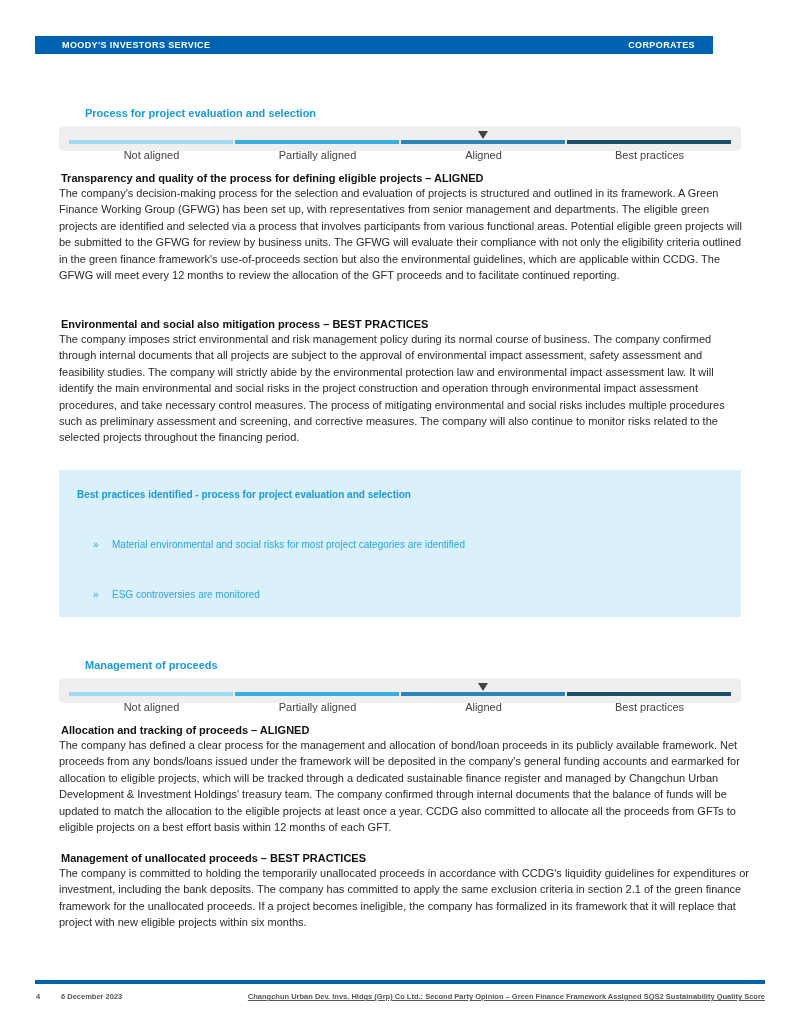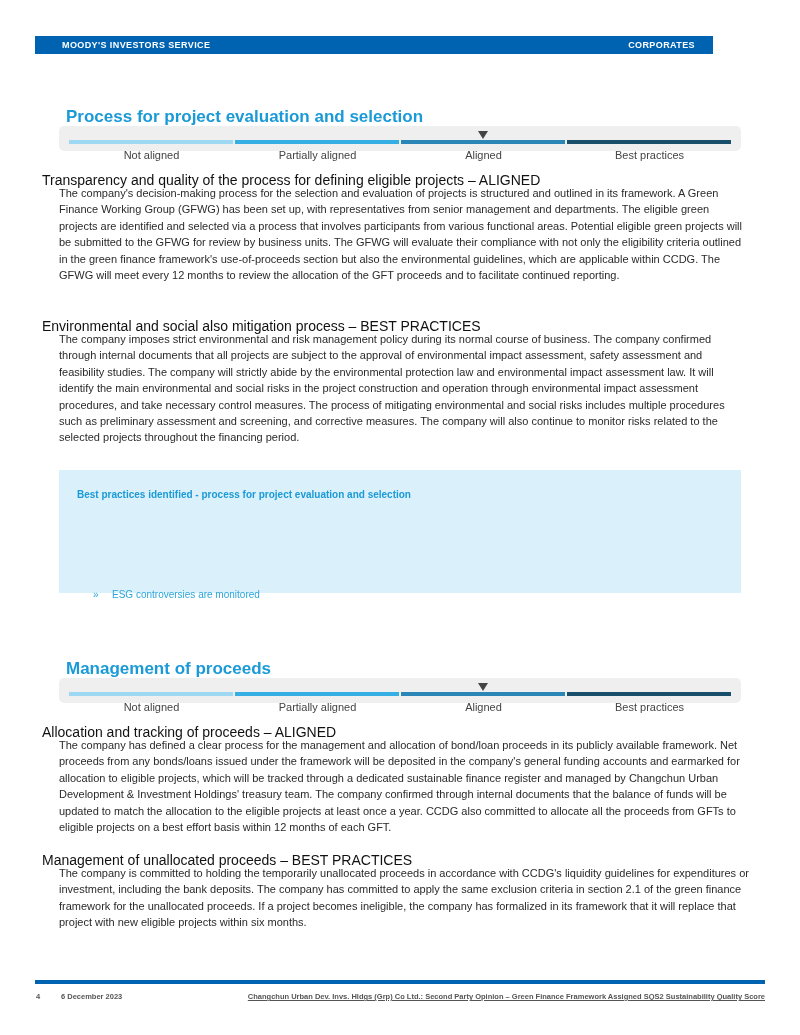--- a/index.html
+++ b/index.html
@@ -4,33 +4,33 @@
 <style>
   html, body { margin: 0; padding: 0; background: #ffffff; }
   body { width: 800px; height: 1035px; position: relative; overflow: hidden;
          font-family: "Liberation Sans", "DejaVu Sans", sans-serif; color: #1a1a1a; }
   .header-bar { position: absolute; left: 35px; top: 36px; width: 678px; height: 18px;
                 background: #0063b1; color: #fff; font-size: 9px; font-weight: bold;
                 letter-spacing: 0.4px; }
   .header-bar .left { position: absolute; left: 27px; top: 4px; }
   .header-bar .right { position: absolute; right: 18px; top: 4px; }
 
-  .section-title { position: absolute; left: 46px; font-size: 17px; font-weight: bold; color: #1a9ad6; padding-left: 20px; }
+  .section-title { position: absolute; left: 65px; font-size: 11px; font-weight: bold; color: #1a9ad6; padding-left: 20px; }
 
   .scale { position: absolute; left: 59px; width: 682px; height: 25px; background: #efefef; border-radius: 5px; }
   .scale .seg { position: absolute; top: 14px; height: 4px; }
   .scale .lbl { position: absolute; top: 23px; font-size: 11px; color: #444; text-align: center; width: 165px; }
   .scale .marker { position: absolute; top: 5px; width: 0; height: 0;
                    border-left: 5px solid transparent; border-right: 5px solid transparent;
                    border-top: 8px solid #444; }
 
-  .subhead { position: absolute; left: 42px; font-size: 14px; font-weight: normal; color: #111; }
+  .subhead { position: absolute; left: 61px; font-size: 11px; font-weight: bold; color: #111; }
   .para { position: absolute; left: 59px; width: 690px; font-size: 11px; line-height: 16.4px; color: #2a2a2a; }
 
-  .bp-box { position: absolute; left: 59px; top: 470px; width: 682px; height: 123px; background: #daf0fb; }
+  .bp-box { position: absolute; left: 59px; top: 470px; width: 682px; height: 147px; background: #daf0fb; }
   .bp-title { position: absolute; left: 18px; top: 19px; font-size: 10px; font-weight: bold; color: #1a9ad6; }
   .bp-item { position: absolute; left: 34px; font-size: 10px; color: #2aa6dd; }
   .bp-item .chev { display: inline-block; width: 19px; }
 
   .footer-bar { position: absolute; left: 35px; top: 980px; width: 730px; height: 4px; background: #0063b1; }
   .footer { position: absolute; top: 992px; font-size: 7.5px; font-weight: bold; color: #555; }
 </style>
 </head>
 <body>
 
@@ -54,20 +54,23 @@
 </div>
 
 <div class="subhead" style="top:172px;">Transparency and quality of the process for defining eligible projects – ALIGNED</div>
 <div class="para" style="top:185px;">The company's decision-making process for the selection and evaluation of projects is structured and outlined in its framework. A Green Finance Working Group (GFWG) has been set up, with representatives from senior management and departments. The eligible green projects are identified and selected via a process that involves participants from various functional areas. Potential eligible green projects will be submitted to the GFWG for review by business units. The GFWG will evaluate their compliance with not only the eligibility criteria outlined in the green finance framework's use-of-proceeds section but also the environmental guidelines, which are applicable within CCDG. The GFWG will meet every 12 months to review the allocation of the GFT proceeds and to facilitate continued reporting.</div>
 
 <div class="subhead" style="top:318px;">Environmental and social also mitigation process – BEST PRACTICES</div>
 <div class="para" style="top:331px;">The company imposes strict environmental and risk management policy during its normal course of business. The company confirmed through internal documents that all projects are subject to the approval of environmental impact assessment, safety assessment and feasibility studies. The company will strictly abide by the environmental protection law and environmental impact assessment law. It will identify the main environmental and social risks in the project construction and operation through environmental impact assessment procedures, and take necessary control measures. The process of mitigating environmental and social risks includes multiple procedures such as preliminary assessment and screening, and corrective measures. The company will also continue to monitor risks related to the selected projects throughout the financing period.</div>
 
 <div class="bp-box">
   <div class="bp-title">Best practices identified - process for project evaluation and selection</div>
+  <div class="bp-item" style="top:69px;">
+    <span class="chev">»</span><span>Material environmental and social risks for most project categories are identified</span>
+  </div>
   <div class="bp-item" style="top:119px;">
     <span class="chev">»</span><span>ESG controversies are monitored</span>
   </div>
 </div>
 
 <div class="section-title" style="top:659px;">Management of proceeds</div>
 
 <div class="scale" style="top:678px;">
   <div class="seg" style="left:10px;width:164px;background:#9fd8f2;"></div>
   <div class="seg" style="left:176px;width:164px;background:#35aee3;"></div>

